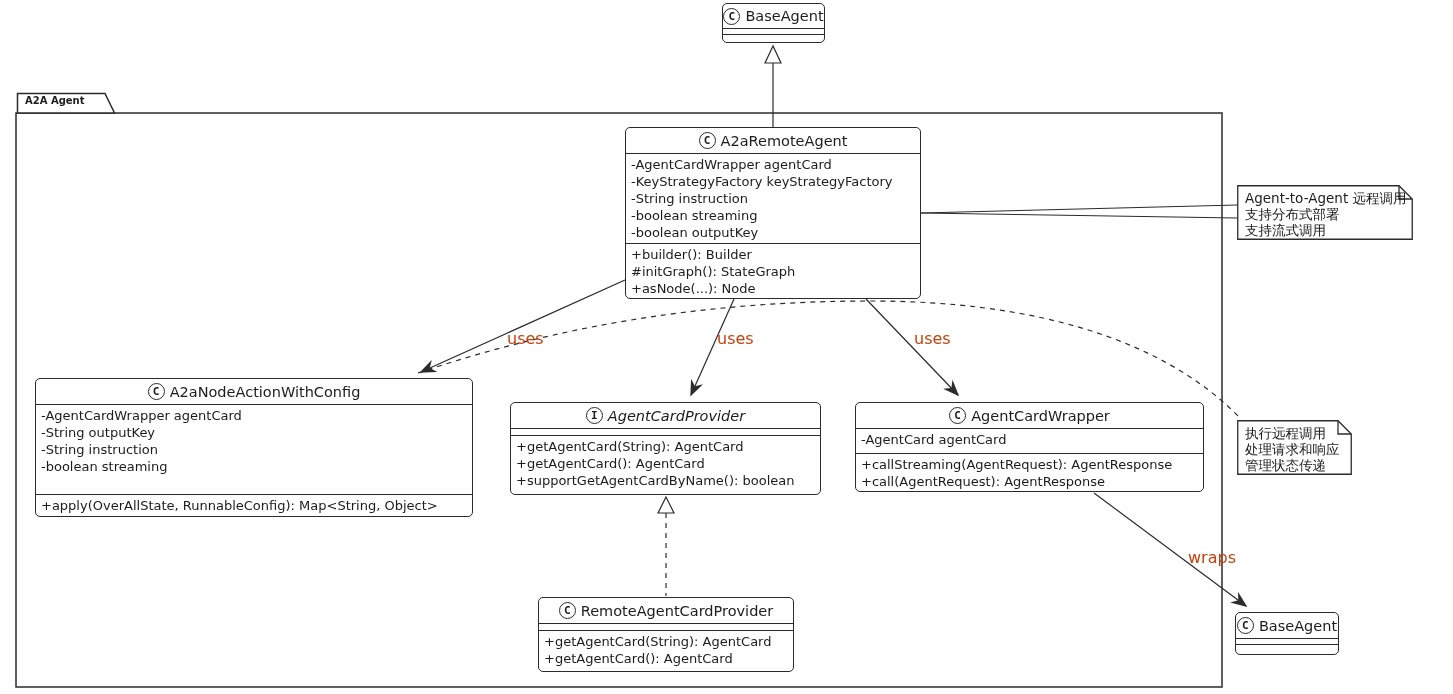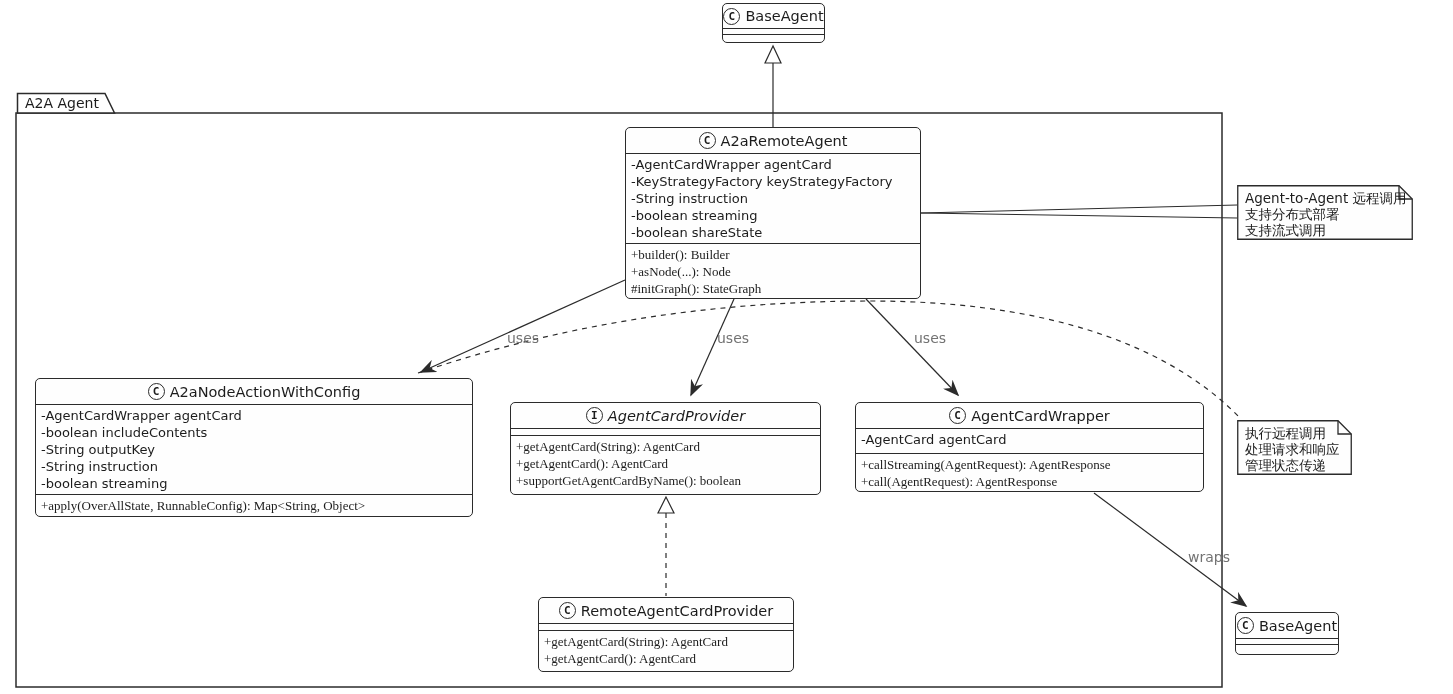--- a/index.html
+++ b/index.html
@@ -24,41 +24,41 @@
   }
   .circ {
     width:17px; height:17px; border:1.5px solid #2b2b2b; border-radius:50%;
     display:flex; align-items:center; justify-content:center;
     font-family:"DejaVu Sans Mono","Liberation Mono",monospace;
     font-weight:bold; font-size:11px; background:#fefefe;
     box-sizing:border-box; flex:0 0 auto;
   }
   .it .cls-name { font-style:italic; }
   .sec { box-sizing:border-box; padding:2px 5px 3px; border-bottom:1.5px solid #2b2b2b; overflow:visible; }
-  .sec.last { border-bottom:none;font-family:Liberation Serif, serif; }
+  .sec.last { border-bottom:none; }
   .member { font-size:13px; line-height:17px; white-space:nowrap; }
 
   
   .pkg-label {
     position:absolute; left:25px; top:95px; z-index:2;
-    font-size:14px; font-weight:normal; white-space:nowrap;
+    font-size:10px; font-weight:bold; white-space:nowrap;
   }
 
   
   .note { position:absolute; z-index:2; }
   .note svg { position:absolute; left:0; top:0; }
   .note-text {
     position:absolute; left:0; top:0; padding:5px 8px;
     font-size:13.5px; line-height:16px; white-space:nowrap;
   }
 
   
   .edge-label {
-    position:absolute; z-index:3; font-size:14px; line-height:15px;
-    white-space:nowrap; color:#737373;
+    position:absolute; z-index:3; font-size:16px; line-height:15px;
+    white-space:nowrap; color:#c2410c;
   }
 </style>
 </head>
 <body>
 
 <svg id="edge-layer" width="1453" height="694" viewBox="0 0 1453 694">
   <defs>
     <marker id="arrow" viewBox="0 0 10 8" refX="9" refY="4" markerWidth="14" markerHeight="11" orient="auto-start-reverse">
       <path d="M0,0 L10,4 L0,8 L3.2,4 Z" fill="#2b2b2b"></path>
     </marker>
@@ -109,37 +109,36 @@
 <div class="cls" style="left:625px; top:127px; width:296px; height:172px;">
   <div class="cls-title" style="height:26px;">
     <span class="circ">C</span>
     <span class="cls-name">A2aRemoteAgent</span>
   </div>
   <div class="sec" style="height:90px;">
     <div class="member">-AgentCardWrapper agentCard</div>
     <div class="member">-KeyStrategyFactory keyStrategyFactory</div>
     <div class="member">-String instruction</div>
     <div class="member">-boolean streaming</div>
-    <div class="member">-boolean shareState</div>
+    <div class="member">-boolean outputKey</div>
   </div>
   <div class="sec last">
     <div class="member">+builder(): Builder</div>
+    <div class="member">#initGraph(): StateGraph</div>
     <div class="member">+asNode(...): Node</div>
-    <div class="member">#initGraph(): StateGraph</div>
   </div>
 </div>
 
 <div class="cls" style="left:35px; top:378px; width:438px; height:139px;">
   <div class="cls-title" style="height:26px;">
     <span class="circ">C</span>
     <span class="cls-name">A2aNodeActionWithConfig</span>
   </div>
   <div class="sec" style="height:90px;">
     <div class="member">-AgentCardWrapper agentCard</div>
-    <div class="member">-boolean includeContents</div>
     <div class="member">-String outputKey</div>
     <div class="member">-String instruction</div>
     <div class="member">-boolean streaming</div>
   </div>
   <div class="sec last">
     <div class="member">+apply(OverAllState, RunnableConfig): Map&lt;String, Object&gt;</div>
   </div>
 </div>
 
 <div class="cls it" style="left:510px; top:402px; width:311px; height:93px;">

